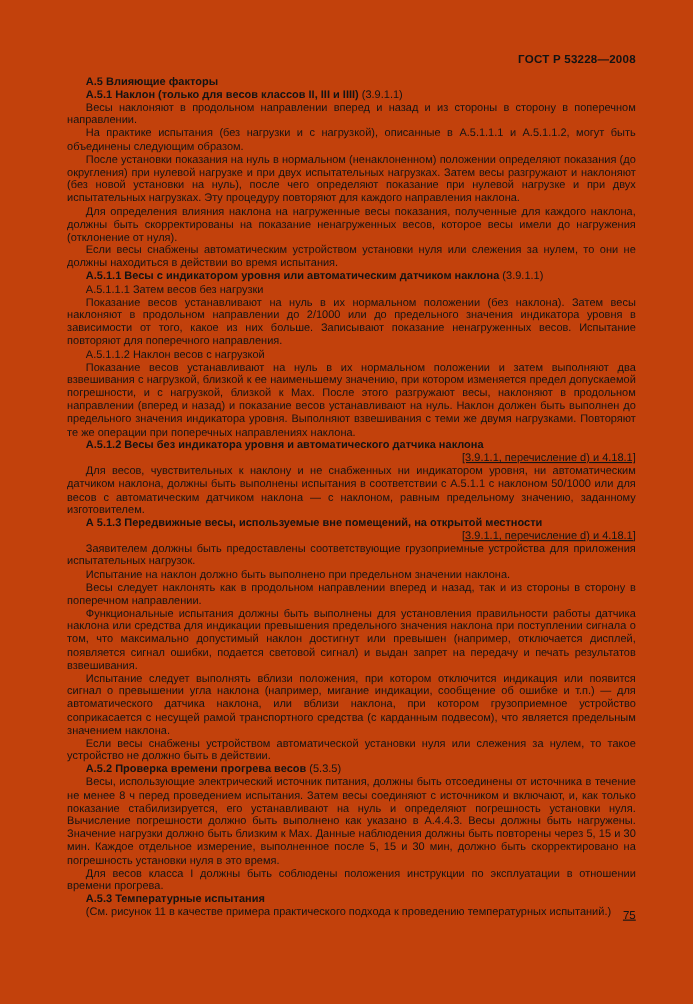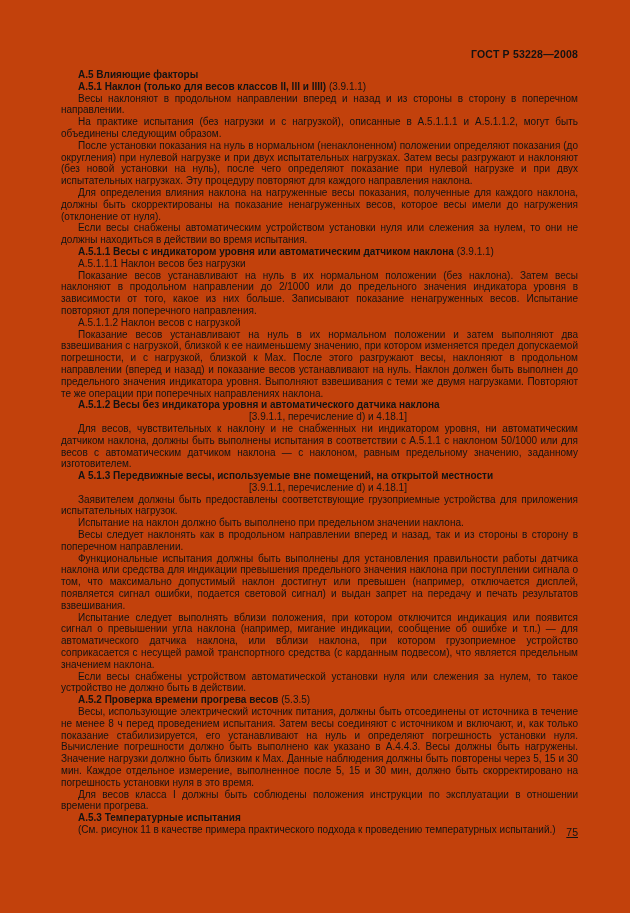--- a/index.html
+++ b/index.html
@@ -40,21 +40,22 @@
     text-indent: 17px;
   }
   .content p.heading {
     font-weight: bold;
     text-align: left;
   }
   .content p.heading .ref {
     font-weight: normal;
   }
   .content p.citation {
-    text-align: center;
+    text-align: right;
+    text-decoration: underline;
   }
   .page-footer {
     position: absolute;
     top: 826px;
     left: 61px;
     width: 517px;
     text-align: right;
     font-size: 10.5px;
     text-decoration: underline;
   }
@@ -68,21 +69,21 @@
 
   <div class="content">
     <p class="heading">А.5 Влияющие факторы</p>
     <p class="heading"><span>А.5.1 Наклон (только для весов классов II, III и IIII)</span><span class="ref"> (3.9.1.1)</span></p>
     <p>Весы наклоняют в продольном направлении вперед и назад и из стороны в сторону в поперечном направлении.</p>
     <p>На практике испытания (без нагрузки и с нагрузкой), описанные в А.5.1.1.1 и А.5.1.1.2, могут быть объединены следующим образом.</p>
     <p>После установки показания на нуль в нормальном (ненаклоненном) положении определяют показания (до округления) при нулевой нагрузке и при двух испытательных нагрузках. Затем весы разгружают и наклоняют (без новой установки на нуль), после чего определяют показание при нулевой нагрузке и при двух испытательных нагрузках. Эту процедуру повторяют для каждого направления наклона.</p>
     <p>Для определения влияния наклона на нагруженные весы показания, полученные для каждого наклона, должны быть скорректированы на показание ненагруженных весов, которое весы имели до нагружения (отклонение от нуля).</p>
     <p>Если весы снабжены автоматическим устройством установки нуля или слежения за нулем, то они не должны находиться в действии во время испытания.</p>
     <p class="heading"><span>А.5.1.1 Весы с индикатором уровня или автоматическим датчиком наклона</span><span class="ref"> (3.9.1.1)</span></p>
-    <p>А.5.1.1.1 Наклон весов без нагрузки</p>
+    <p>А.5.1.1.1 Затем весов без нагрузки</p>
     <p>Показание весов устанавливают на нуль в их нормальном положении (без наклона). Затем весы наклоняют в продольном направлении до 2/1000 или до предельного значения индикатора уровня в зависимости от того, какое из них больше. Записывают показание ненагруженных весов. Испытание повторяют для поперечного направления.</p>
     <p>А.5.1.1.2 Наклон весов с нагрузкой</p>
     <p>Показание весов устанавливают на нуль в их нормальном положении и затем выполняют два взвешивания с нагрузкой, близкой к ее наименьшему значению, при котором изменяется предел допускаемой погрешности, и с нагрузкой, близкой к Max. После этого разгружают весы, наклоняют в продольном направлении (вперед и назад) и показание весов устанавливают на нуль. Наклон должен быть выполнен до предельного значения индикатора уровня. Выполняют взвешивания с теми же двумя нагрузками. Повторяют те же операции при поперечных направлениях наклона.</p>
     <p class="heading">А.5.1.2 Весы без индикатора уровня и автоматического датчика наклона</p>
     <p class="citation">[3.9.1.1, перечисление d) и 4.18.1]</p>
     <p>Для весов, чувствительных к наклону и не снабженных ни индикатором уровня, ни автоматическим датчиком наклона, должны быть выполнены испытания в соответствии с А.5.1.1 с наклоном 50/1000 или для весов с автоматическим датчиком наклона — с наклоном, равным предельному значению, заданному изготовителем.</p>
     <p class="heading">А 5.1.3 Передвижные весы, используемые вне помещений, на открытой местности</p>
     <p class="citation">[3.9.1.1, перечисление d) и 4.18.1]</p>
     <p>Заявителем должны быть предоставлены соответствующие грузоприемные устройства для приложения испытательных нагрузок.</p>
     <p>Испытание на наклон должно быть выполнено при предельном значении наклона.</p>

